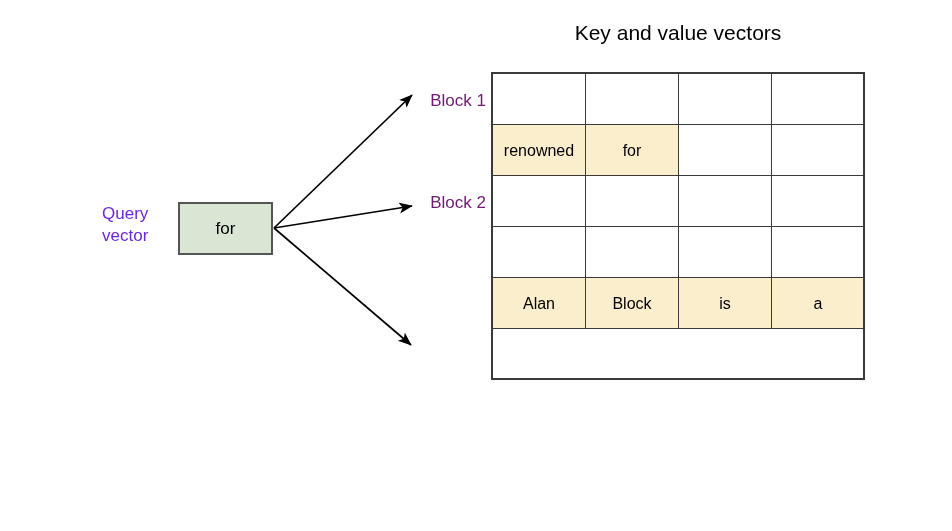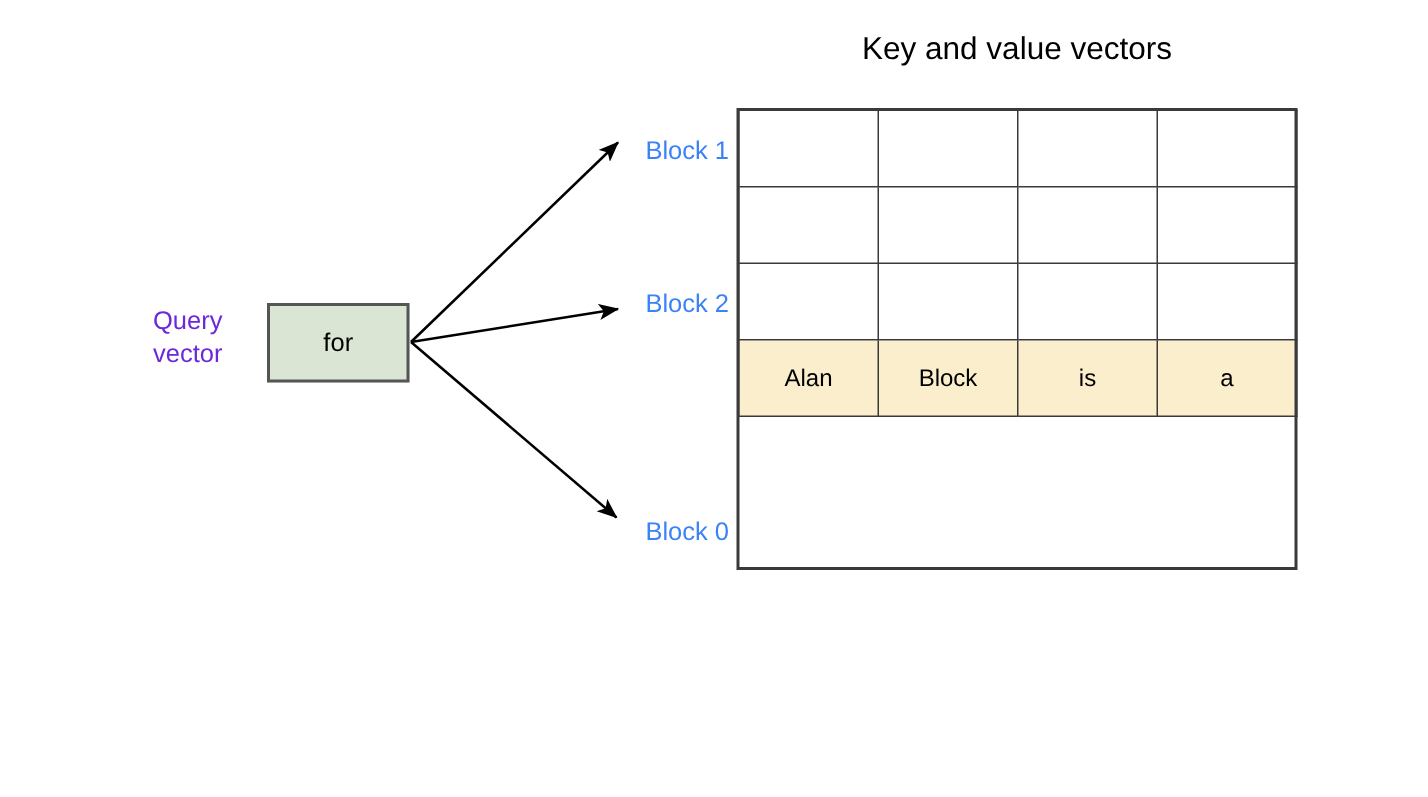--- a/index.html
+++ b/index.html
@@ -78,21 +78,21 @@
     pointer-events: none;
   }
 
   
   .block-label {
     position: absolute;
     font-size: 17px;
     line-height: 20px;
     white-space: nowrap;
     text-align: right;
-    color: #3b82f6;
+    color: #701a75;
   }
   .block-label-1 { left: 352px; top: 91px;  width: 134px; }
   .block-label-2 { left: 352px; top: 193px; width: 134px; }
   .block-label-0 { left: 352px; top: 345px; width: 134px; }
 
   
   .kv-table {
     position: absolute;
     left: 492px;
     top: 73px;
@@ -153,27 +153,32 @@
         <path d="M0,0 L8,3.2 L0,6.4 L1.9,3.2 z" fill="#000000"></path>
       </marker>
     </defs>
     <line x1="274" y1="228" x2="412" y2="95" stroke="#000000" stroke-width="1.7" marker-end="url(#arrowhead)"></line>
     <line x1="274" y1="228" x2="412" y2="206" stroke="#000000" stroke-width="1.7" marker-end="url(#arrowhead)"></line>
     <line x1="274" y1="228" x2="411" y2="345" stroke="#000000" stroke-width="1.7" marker-end="url(#arrowhead)"></line>
   </svg>
 
   <div class="block-label block-label-1">Block 1</div>
   <div class="block-label block-label-2">Block 2</div>
-  <div class="block-label block-label-0">Block 0</div>
 
   <table class="kv-table">
     <tbody>
       <tr>
         <td></td>
         <td></td>
+        <td></td>
+        <td></td>
+      </tr>
+      <tr>
+        <td class="filled">renowned</td>
+        <td class="filled">for</td>
         <td></td>
         <td></td>
       </tr>
       <tr>
         <td></td>
         <td></td>
         <td></td>
         <td></td>
       </tr>
       <tr>

